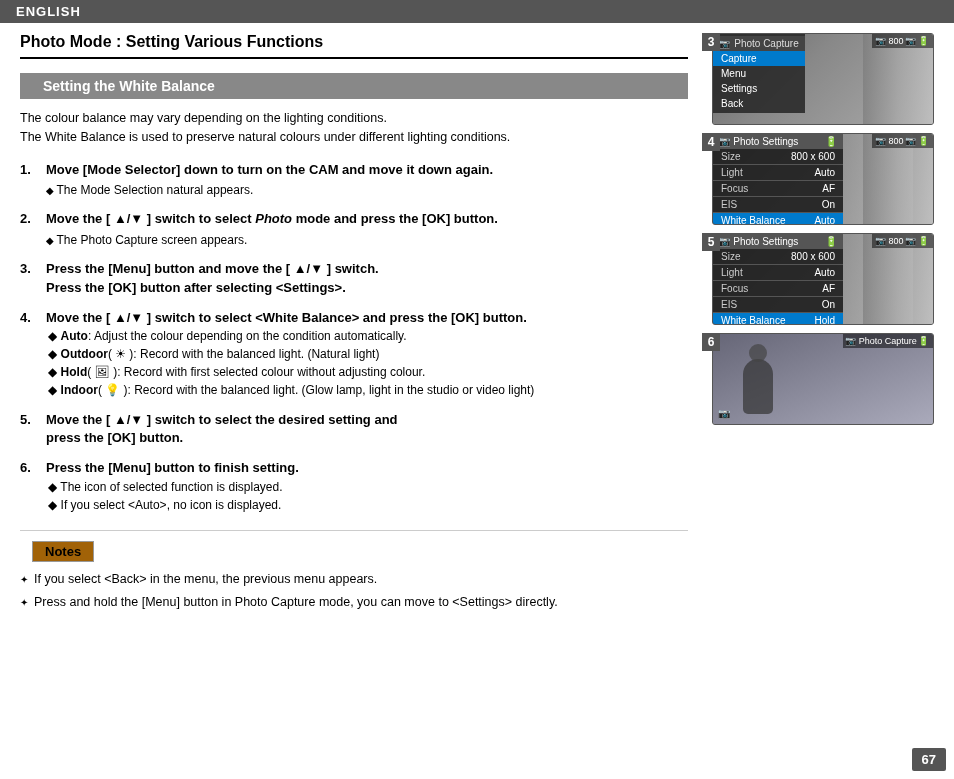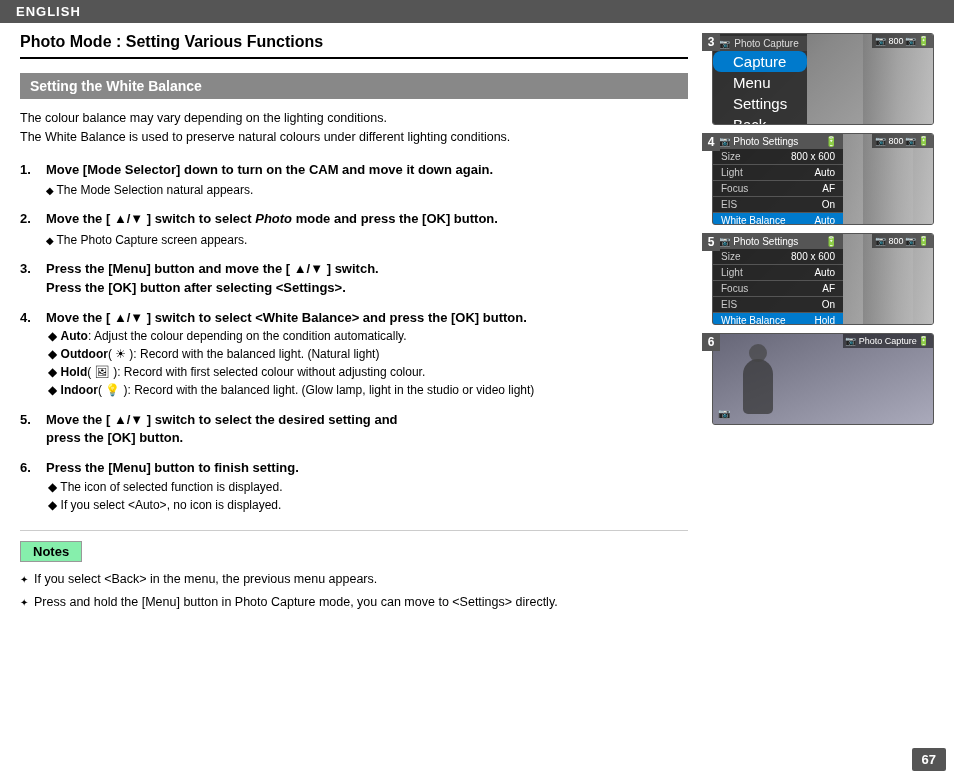--- a/index.html
+++ b/index.html
@@ -48,21 +48,21 @@
       padding-bottom: 6px;
       margin-bottom: 14px;
     }
 
     
     .section-heading {
       background: #888;
       color: #fff;
       font-weight: bold;
       font-size: 14px;
-      padding: 5px 10px;
+      padding: 5px 23px;
       margin-bottom: 10px;
     }
 
     
     .intro-text {
       font-size: 12.5px;
       margin-bottom: 14px;
       line-height: 1.5;
     }
 
@@ -124,21 +124,22 @@
       padding-top: 10px;
     }
 
     .notes-label {
       display: inline-block;
       border: 1.5px solid #999;
       padding: 2px 12px;
       font-weight: bold;
       font-size: 13px;
       margin-bottom: 8px;
-      background: #86efac;
+      background: #a16207;
+      margin-left: 12px;
     }
 
     .notes-list {
       list-style: none;
     }
 
     .notes-list li {
       font-size: 12.5px;
       line-height: 1.5;
       margin-bottom: 5px;
@@ -226,24 +227,23 @@
       display: flex;
       align-items: center;
       gap: 4px;
     }
 
     .cam-menu-title .cam-icon {
       font-size: 9px;
     }
 
     .cam-menu-item {
-      padding: 2px 20px;
-      font-size: 15px;
+      padding: 2px 8px;
+      font-size: 10px;
       cursor: pointer;
-      border-radius: 8px;
     }
 
     .cam-menu-item.selected {
       background: #007acc;
       color: #fff;
     }
 
     
     .cam-settings-menu {
       position: absolute;

